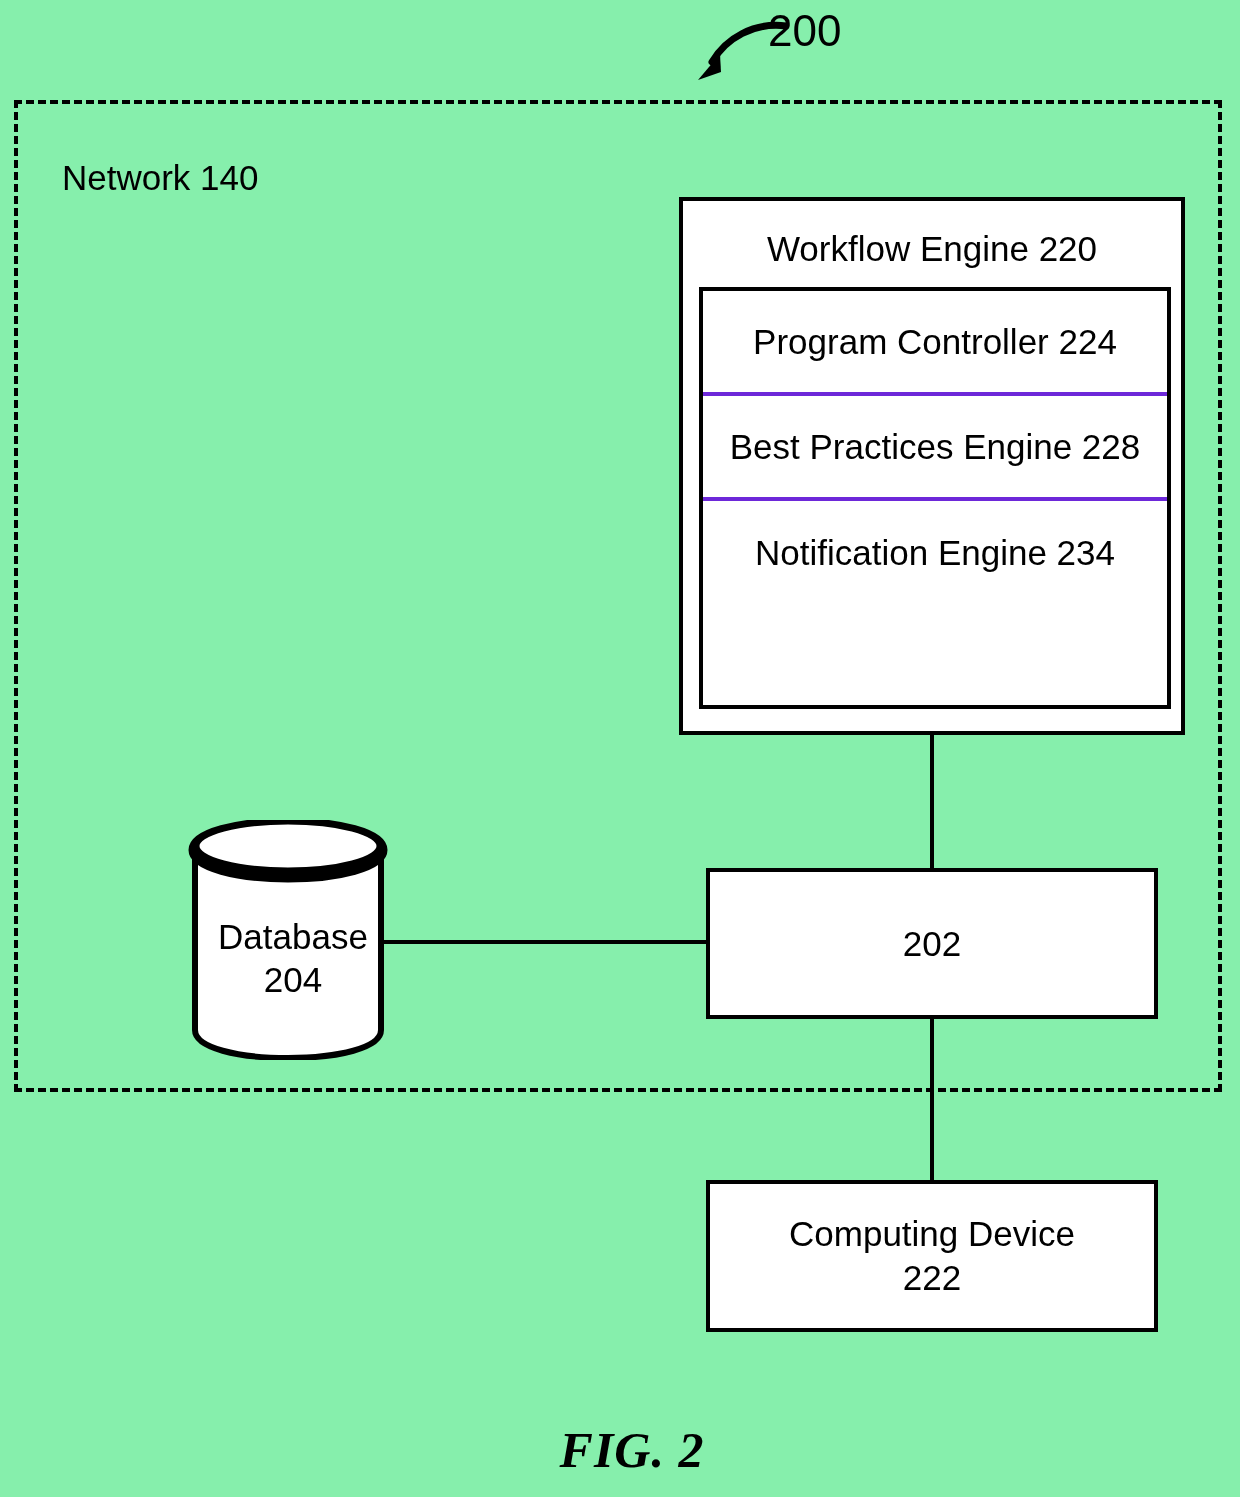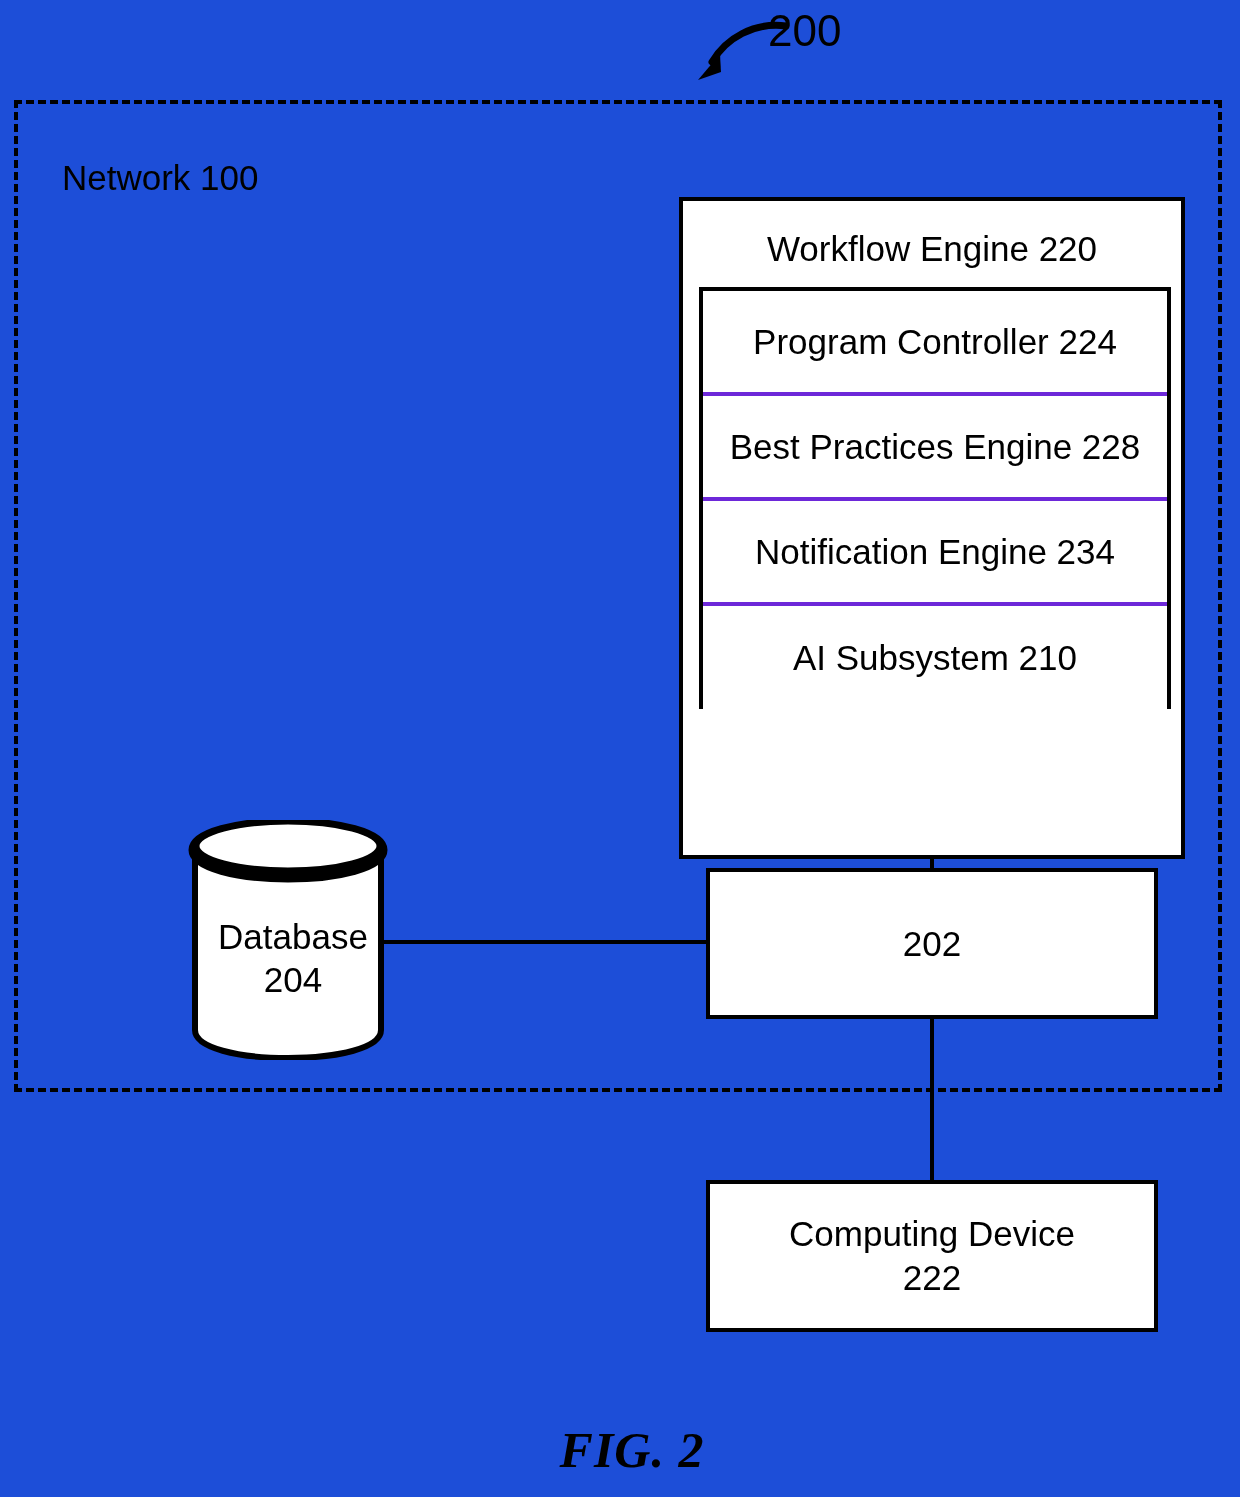--- a/index.html
+++ b/index.html
@@ -10,21 +10,21 @@
   }
   body {
     font-family: "Liberation Sans", sans-serif;
     color: #000000;
   }
 
   #figure-root {
     position: relative;
     width: 1240px;
     height: 1497px;
-    background: #1d4ed8;
+    background: #86efac;
     overflow: hidden;
   }
 
   
   #ref-200-label {
     position: absolute;
     left: 768px;
     top: 9px;
     font-size: 44px;
     line-height: 1;
@@ -65,21 +65,21 @@
     box-sizing: border-box;
     border: 4px solid #000000;
     background: #ffffff;
   }
 
   
   #workflow-engine-box {
     left: 679px;
     top: 197px;
     width: 506px;
-    height: 662px;
+    height: 538px;
     padding-left: 40px;
   }
   #workflow-engine-title {
     position: absolute;
     left: 0;
     top: 30px;
     width: 100%;
     text-align: center;
     font-size: 35px;
     line-height: 1;
@@ -218,42 +218,39 @@
 
 <div id="figure-root">
 
   <svg id="ref-200-arrow" viewBox="0 0 100 75" xmlns="http://www.w3.org/2000/svg">
     <path d="M96,12 C64,8 36,24 22,48" fill="none" stroke="#000000" stroke-width="7" stroke-linecap="round"></path>
     <path d="M8,66 L30,40 L31,58 Z" fill="#000000"></path>
   </svg>
   <div id="ref-200-label">200</div>
 
   <div id="network-boundary"></div>
-  <div id="network-label">Network 100</div>
+  <div id="network-label">Network 140</div>
 
   <div class="connector connector-v" id="connector-workflow-server"></div>
   <div class="connector connector-v" id="connector-server-device"></div>
   <div class="connector connector-h" id="connector-db-server"></div>
 
   <div class="solid-box" id="workflow-engine-box">
     <div id="workflow-engine-title">Workflow Engine 220</div>
 
     <div id="workflow-component-stack">
       <div class="component-row">
         <span class="row-text">Program Controller 224</span>
       </div>
       <div class="component-row">
         <span class="row-text">Best Practices Engine 228</span>
       </div>
       <div class="component-row">
         <span class="row-text">Notification Engine 234</span>
       </div>
-      <div class="component-row">
-        <span class="row-text">AI Subsystem 210</span>
-      </div>
     </div>
   </div>
 
   <svg id="database-cylinder" viewBox="0 0 200 240" xmlns="http://www.w3.org/2000/svg">
 
     <path d="M7,26 L7,210 C7,228 50,238 100,238 C150,238 193,228 193,210 L193,26 Z" fill="#ffffff" stroke="#000000" stroke-width="6"></path>
 
     <ellipse cx="100" cy="30" rx="93" ry="26" fill="#ffffff" stroke="#000000" stroke-width="13"></ellipse>
 
     <ellipse cx="100" cy="26" rx="91" ry="24" fill="#ffffff" stroke="#000000" stroke-width="5"></ellipse>

